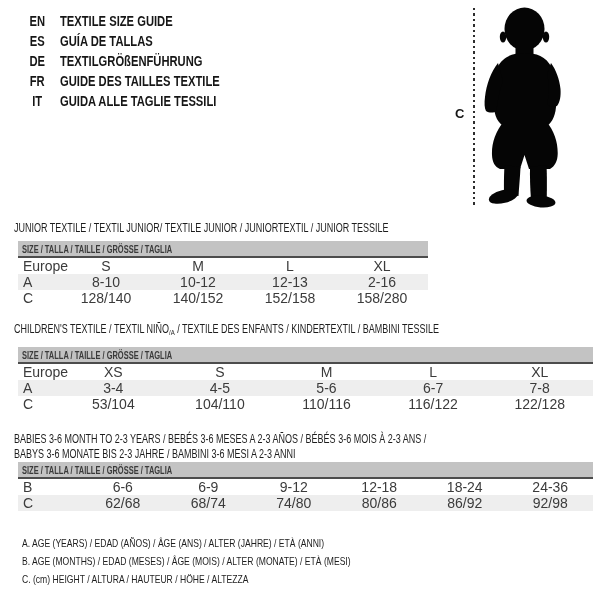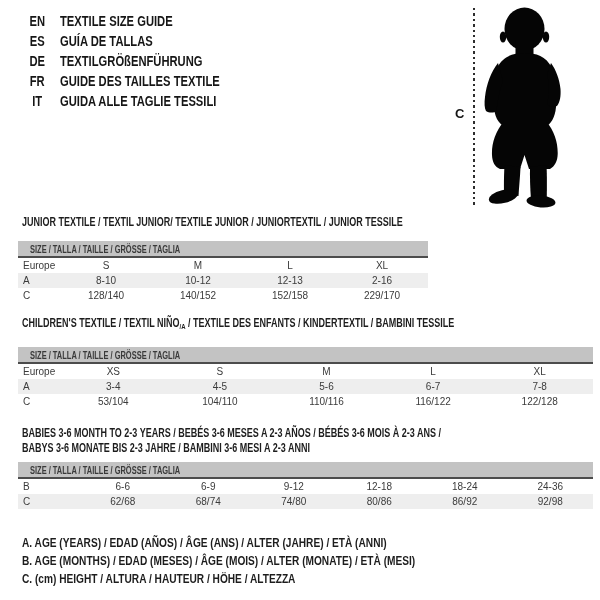--- a/index.html
+++ b/index.html
@@ -16,40 +16,40 @@
   .lang-code{flex:0 0 38px;font-weight:bold;font-size:14px;color:#161616;}
   .lang-text{font-weight:bold;font-size:14px;color:#161616;}
 
   
   .measure-label{position:absolute;left:455px;top:106px;font-weight:bold;font-size:13px;color:#161616;}
   .measure-line{position:absolute;left:473px;top:8px;width:2px;height:198px;
     background:repeating-linear-gradient(to bottom,#2d2d2d 0 2.4px,transparent 2.4px 5.4px);}
   .baby-svg{position:absolute;left:477px;top:4px;}
 
   
-  .s-title{position:absolute;left:22px;font-weight:bold;font-size:12px;color:#1d1d1d;line-height:14.5px;}
+  .s-title{position:absolute;left:14px;font-weight:normal;font-size:12px;color:#1d1d1d;line-height:14.5px;margin-top:6px;}
   .s-title .cond{--cx:.75;}
   sub.tsub{font-size:8px;vertical-align:-2px;}
 
   
   .sg-table{position:absolute;left:18px;border-collapse:collapse;table-layout:fixed;}
   .sg-table th{
-    background:#c3c3c3;height:15px;padding:0 0 0 12px;text-align:left;
+    background:#c3c3c3;height:15px;padding:0 0 0 4px;text-align:left;
     font-size:11px;font-weight:bold;color:#3a3a3a;border-bottom:2px solid #4c4c4c;
   }
   .sg-table th .cond{--cx:.68;}
   .sg-table td{
-    height:15px;padding:0;font-size:10px;color:#3b3b3b;text-align:center;vertical-align:middle;
+    height:15px;padding:0;font-size:14px;color:#3b3b3b;text-align:center;vertical-align:middle;
   }
   .sg-table td.lbl{text-align:left;padding-left:5px;}
   .sg-table tr.shaded td{background:#eeeeee;}
 
   
   .notes{position:absolute;left:22px;top:534px;}
-  .note-line{height:18px;font-weight:bold;font-size:13px;color:#1d1d1d;line-height:18px;}
+  .note-line{height:18px;font-weight:normal;font-size:11px;color:#1d1d1d;line-height:18px;}
   .note-line .cond{--cx:.78;}
 </style>
 </head>
 <body>
 
 <div class="lang-block">
   <div class="lang-row">
     <span class="lang-code cond">EN</span>
     <span class="lang-text cond">TEXTILE SIZE GUIDE</span>
   </div>
@@ -119,21 +119,21 @@
       <td>8-10</td>
       <td>10-12</td>
       <td>12-13</td>
       <td>2-16</td>
     </tr>
     <tr>
       <td class="lbl">C</td>
       <td>128/140</td>
       <td>140/152</td>
       <td>152/158</td>
-      <td>229/170</td>
+      <td>158/280</td>
     </tr>
   </tbody>
 </table>
 
 <div class="s-title" style="top:316px">
   <span class="cond"><span>CHILDREN'S TEXTILE / TEXTIL NIÑO</span><sub class="tsub">/A</sub><span> / TEXTILE DES ENFANTS / KINDERTEXTIL / BAMBINI TESSILE</span></span>
 </div>
 <table class="sg-table" style="top:347px;width:575px">
   <colgroup>
       <col style="width:42px">

